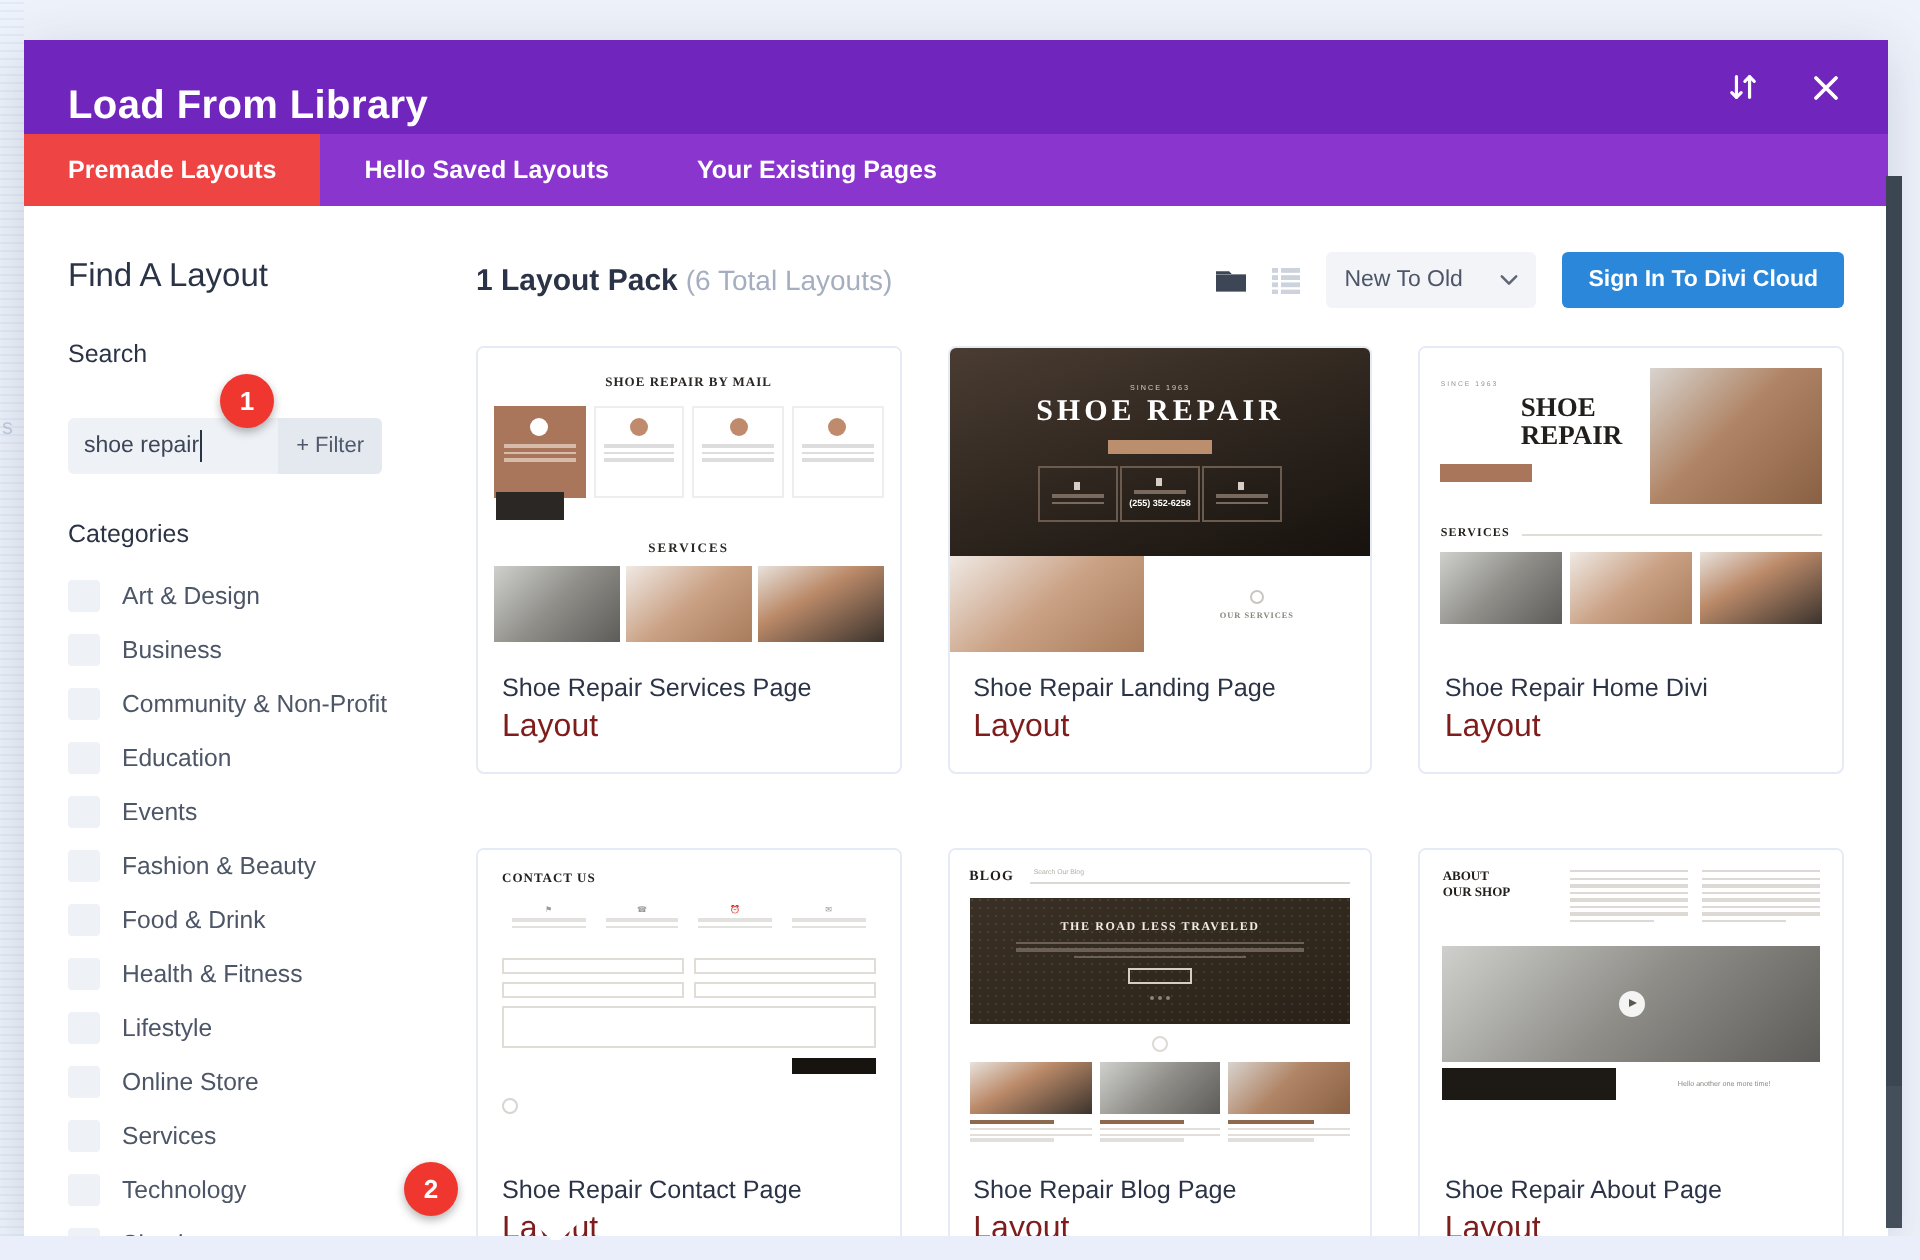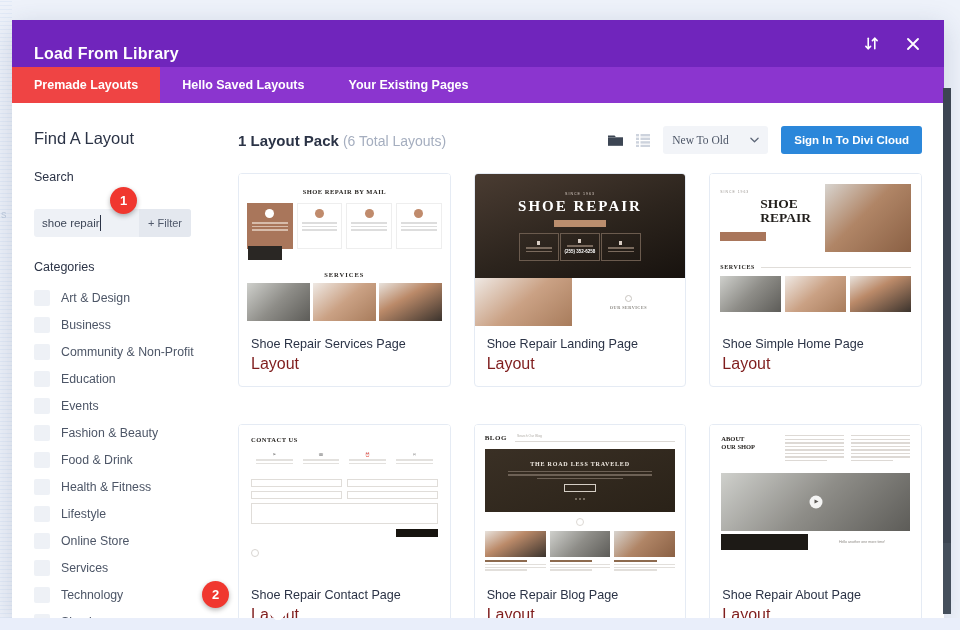--- a/index.html
+++ b/index.html
@@ -43,21 +43,21 @@
   
   .titlebar {
     height: 47px;
     background: #7025bc;
     flex: 0 0 47px;
     display: flex; align-items: center;
     padding: 0 20px 0 22px;
     position: relative;
   }
   .titlebar-title {
-    color: #fff; font-size: 16px; font-weight: bold;
+    color: #fff; font-size: 20px; font-weight: bold;
     letter-spacing: .2px;
     margin-top: 20px;
   }
   .titlebar-actions {
     margin-left: auto; display: flex; align-items: center; gap: 20px;
   }
   .tb-icon {
     width: 22px; height: 22px;
     display: flex; align-items: center; justify-content: center;
     color: #fff; cursor: pointer;
@@ -165,21 +165,20 @@
     margin-left: auto; display: flex; align-items: center; gap: 13px;
   }
   .view-icon { cursor: pointer; display: flex; align-items: center; }
   .sort-select {
     width: 105px; height: 28px;
     background: #f2f4f8; border-radius: 3px;
     display: flex; align-items: center;
     padding: 0 9px;
     font-size: 11.5px; color: #4d5667;
     cursor: pointer;
-    font-family: Liberation Serif, serif;
   }
   .sort-chevron { margin-left: auto; display: flex; }
   .cloud-btn {
     height: 28px;
     background: #2b87da; border-radius: 3px;
     display: flex; align-items: center; padding: 0 13px;
     color: #fff; font-size: 11.5px; font-weight: bold;
     cursor: pointer; white-space: nowrap;
   }
 
@@ -658,21 +657,21 @@
                 <div class="t3-rule"></div>
               </div>
               <div class="t3-imgs">
                 <div class="t3-img ph-grey"></div>
                 <div class="t3-img ph-b"></div>
                 <div class="t3-img ph-c"></div>
               </div>
             </div>
           </div>
           <div class="card-meta">
-            <div class="card-title">Shoe Simple Home Page</div>
+            <div class="card-title">Shoe Repair Home Divi</div>
             <div class="card-sub">Layout</div>
           </div>
         </div>
 
         <div class="card">
           <div class="card-thumb">
             <div class="th t4">
               <div class="t4-h">CONTACT US</div>
               <div class="t4-icons">
                 <div class="t4-ic">

